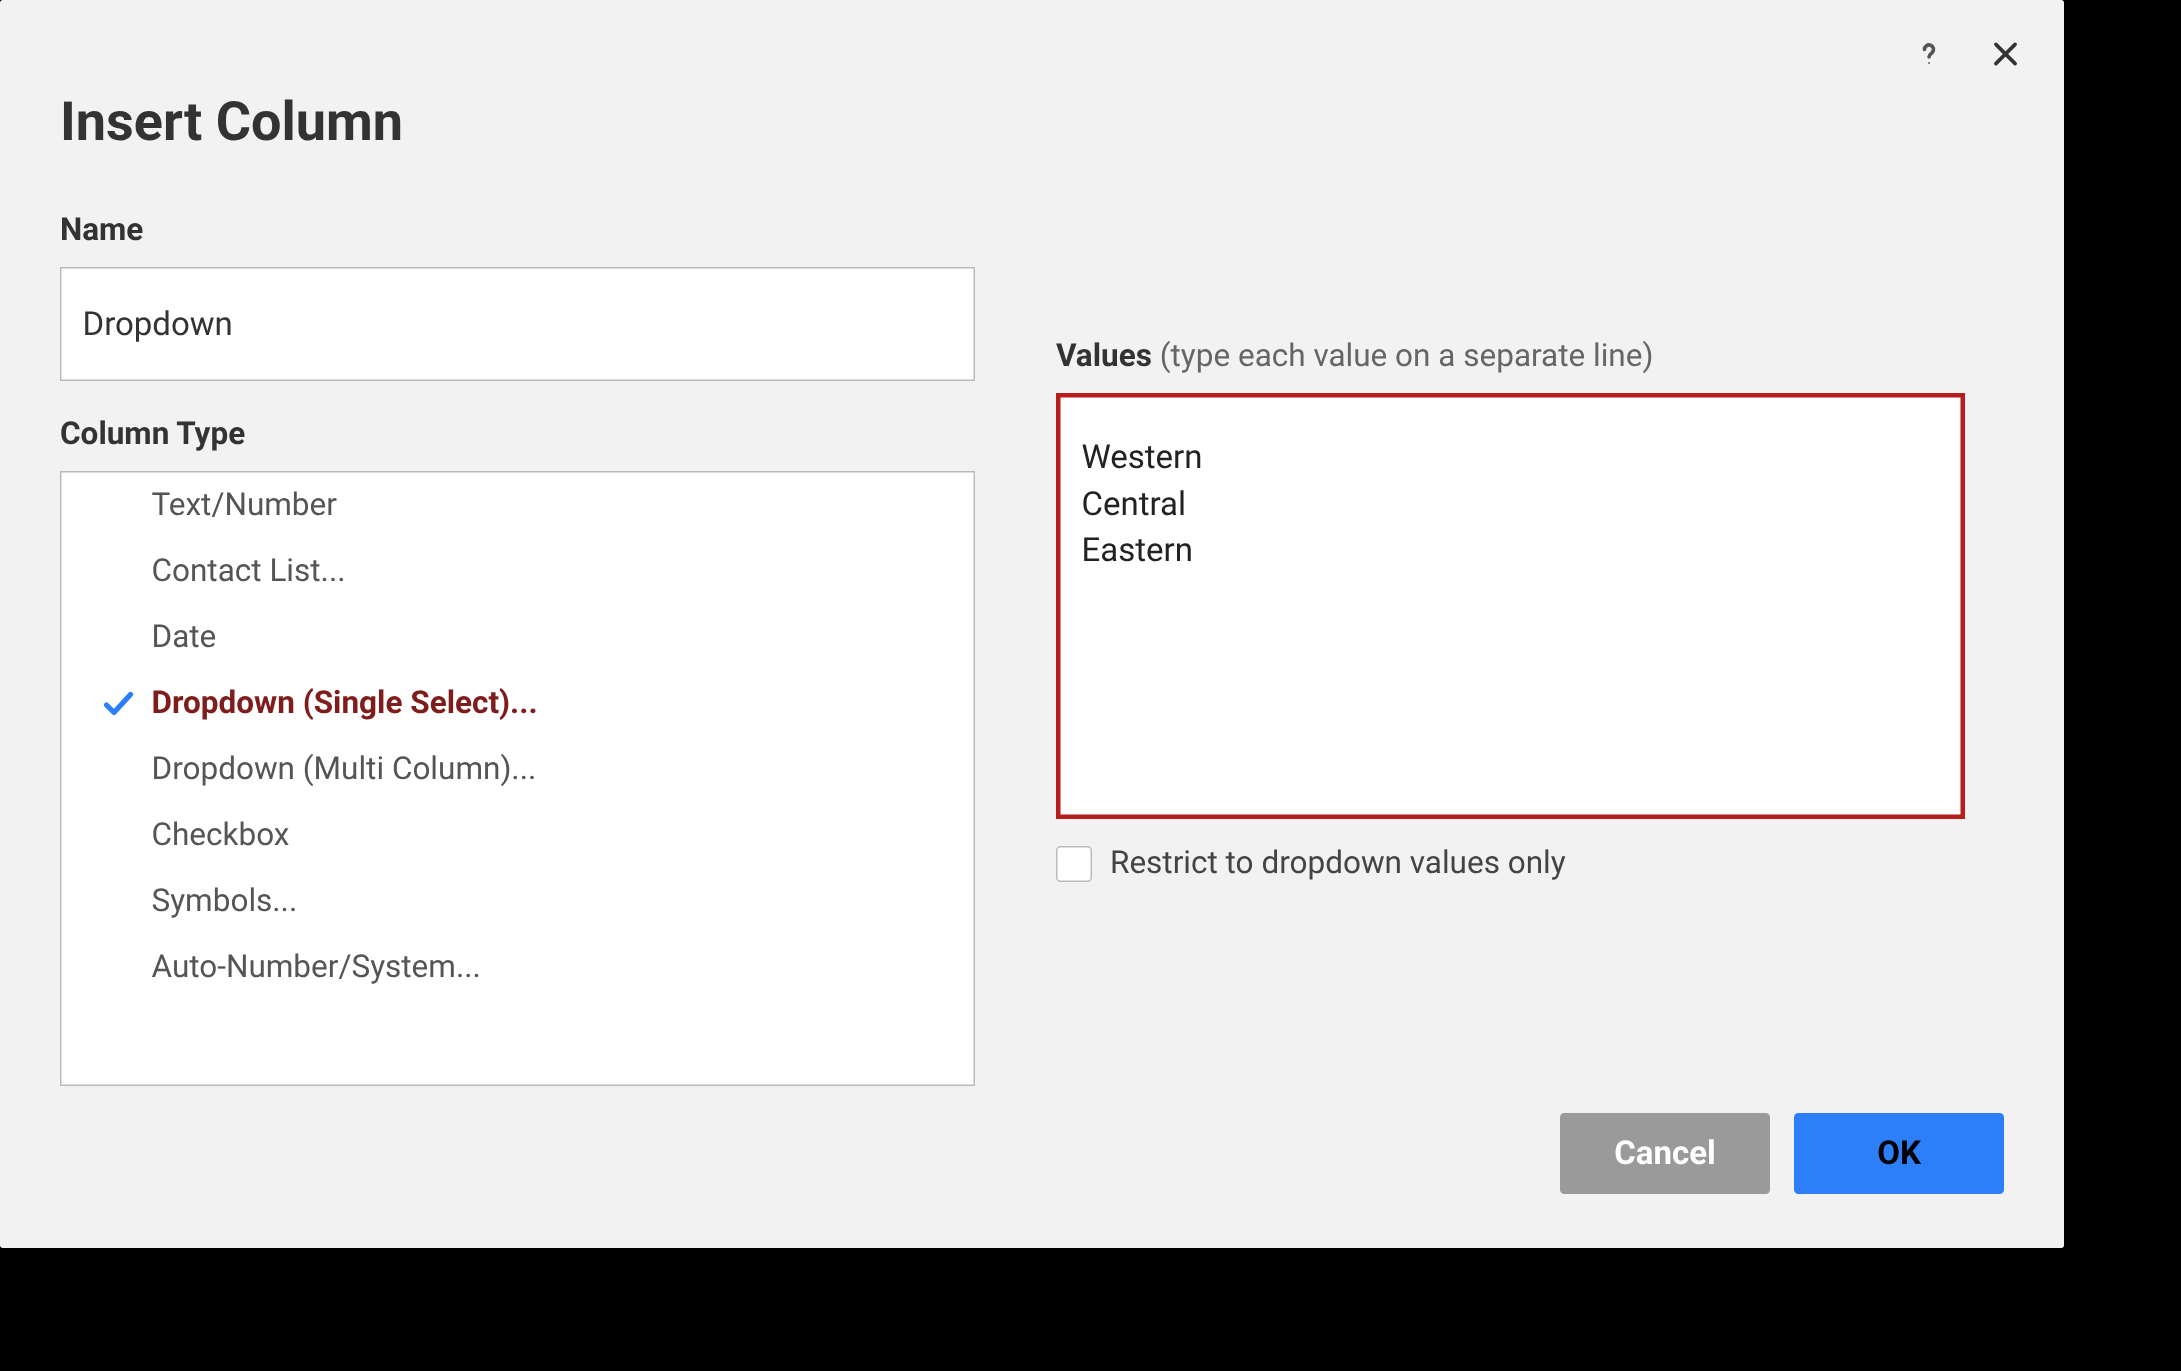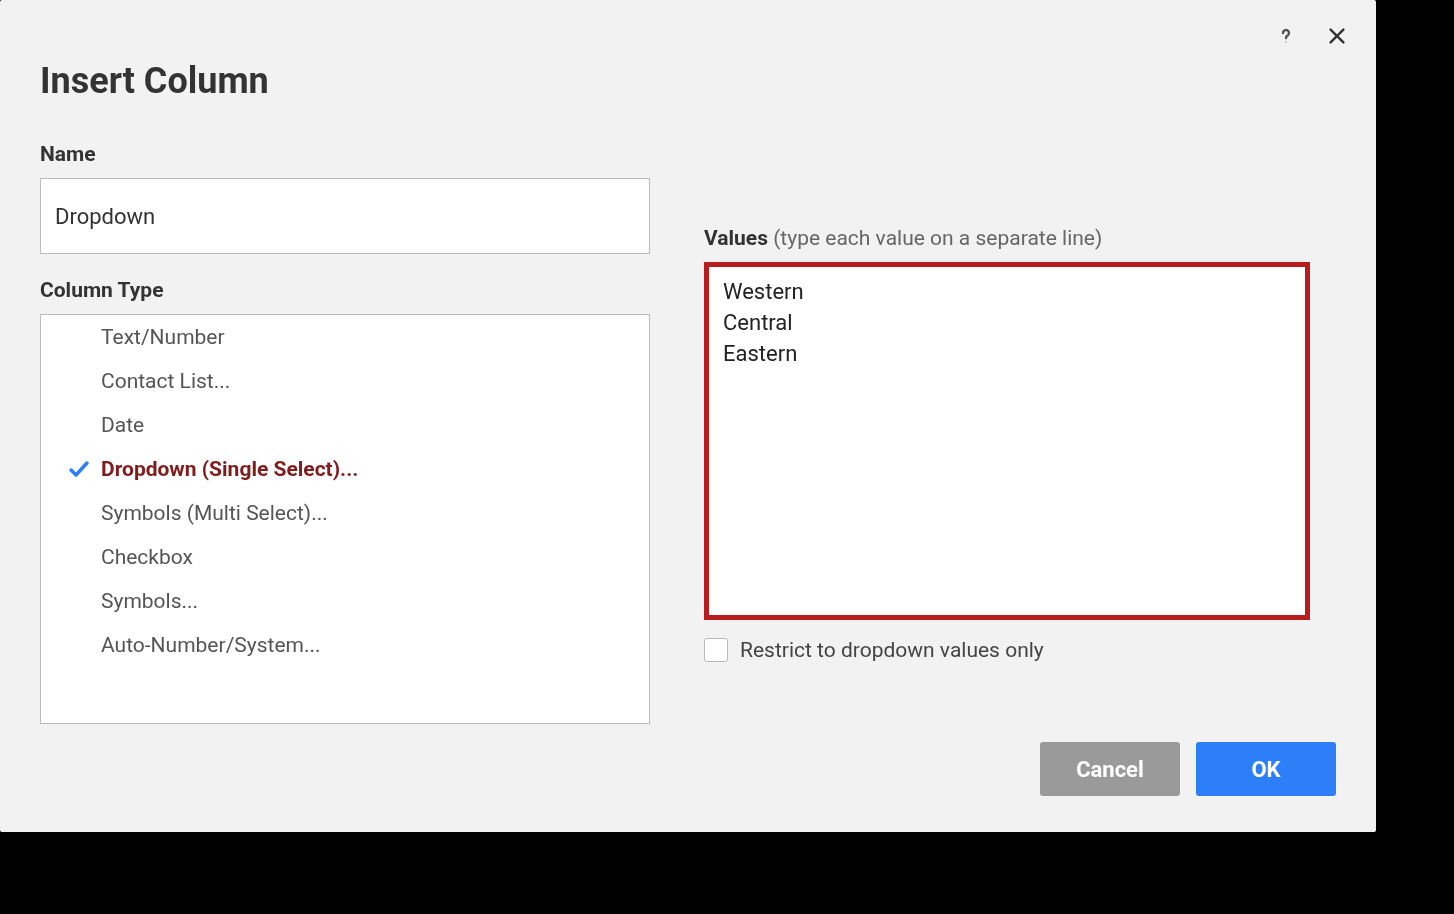--- a/index.html
+++ b/index.html
@@ -95,25 +95,25 @@
     align-items: center;
     justify-content: center;
   }
   .type-item.selected {
     font-weight: 700;
     color: #7f1d1d;
   }
   .check svg { width: 24px; height: 24px; }
   .values-textarea {
     width: 100%;
-    height: 358px;
-    border: 5px solid #b91c1c;
+    height: 284px;
+    border: 3px solid #b91c1c;
     background: #fff;
     font-size: 22px;
-    padding: 10px 14px;
+    padding: 26px 14px;
     color: #222;
     font-family: inherit;
     resize: none;
     line-height: 1.4;
   }
   .restrict-row {
     display: flex;
     align-items: flex-end;
     margin-top: 14px;
     gap: 12px;
@@ -143,21 +143,21 @@
     min-width: 140px;
     border: none;
     border-radius: 3px;
     font-size: 22px;
     font-weight: 700;
     cursor: pointer;
     padding: 0 28px;
     font-family: inherit;
   }
   .btn-cancel { background: #9a9a9a; color: #fff; }
-  .btn-ok { background: #2d7ff9; color: #ffffff; }
+  .btn-ok { background: #2d7ff9; color: #000000; }
 </style>
 </head>
 <body>
 
 <div class="dialog">
 
   <div class="dialog-topright">
     <button class="icon-btn" aria-label="Help">
       <span>
         <svg viewBox="0 0 24 24" width="24" height="24" fill="none" stroke="#555" stroke-width="2.4" stroke-linecap="round" stroke-linejoin="round">
@@ -201,21 +201,21 @@
             <div class="type-item selected">
               <span class="check">
                 <svg viewBox="0 0 24 24" fill="none" stroke="#2d7ff9" stroke-width="3.5" stroke-linecap="round" stroke-linejoin="round">
                   <polyline points="4 13 9 18 20 6"></polyline>
                 </svg>
               </span>
               <span>Dropdown (Single Select)...</span>
             </div>
             <div class="type-item">
               <span class="check"></span>
-              <span>Symbols (Multi Select)...</span>
+              <span>Dropdown (Multi Column)...</span>
             </div>
             <div class="type-item">
               <span class="check"></span>
               <span>Checkbox</span>
             </div>
             <div class="type-item">
               <span class="check"></span>
               <span>Symbols...</span>
             </div>
             <div class="type-item">

